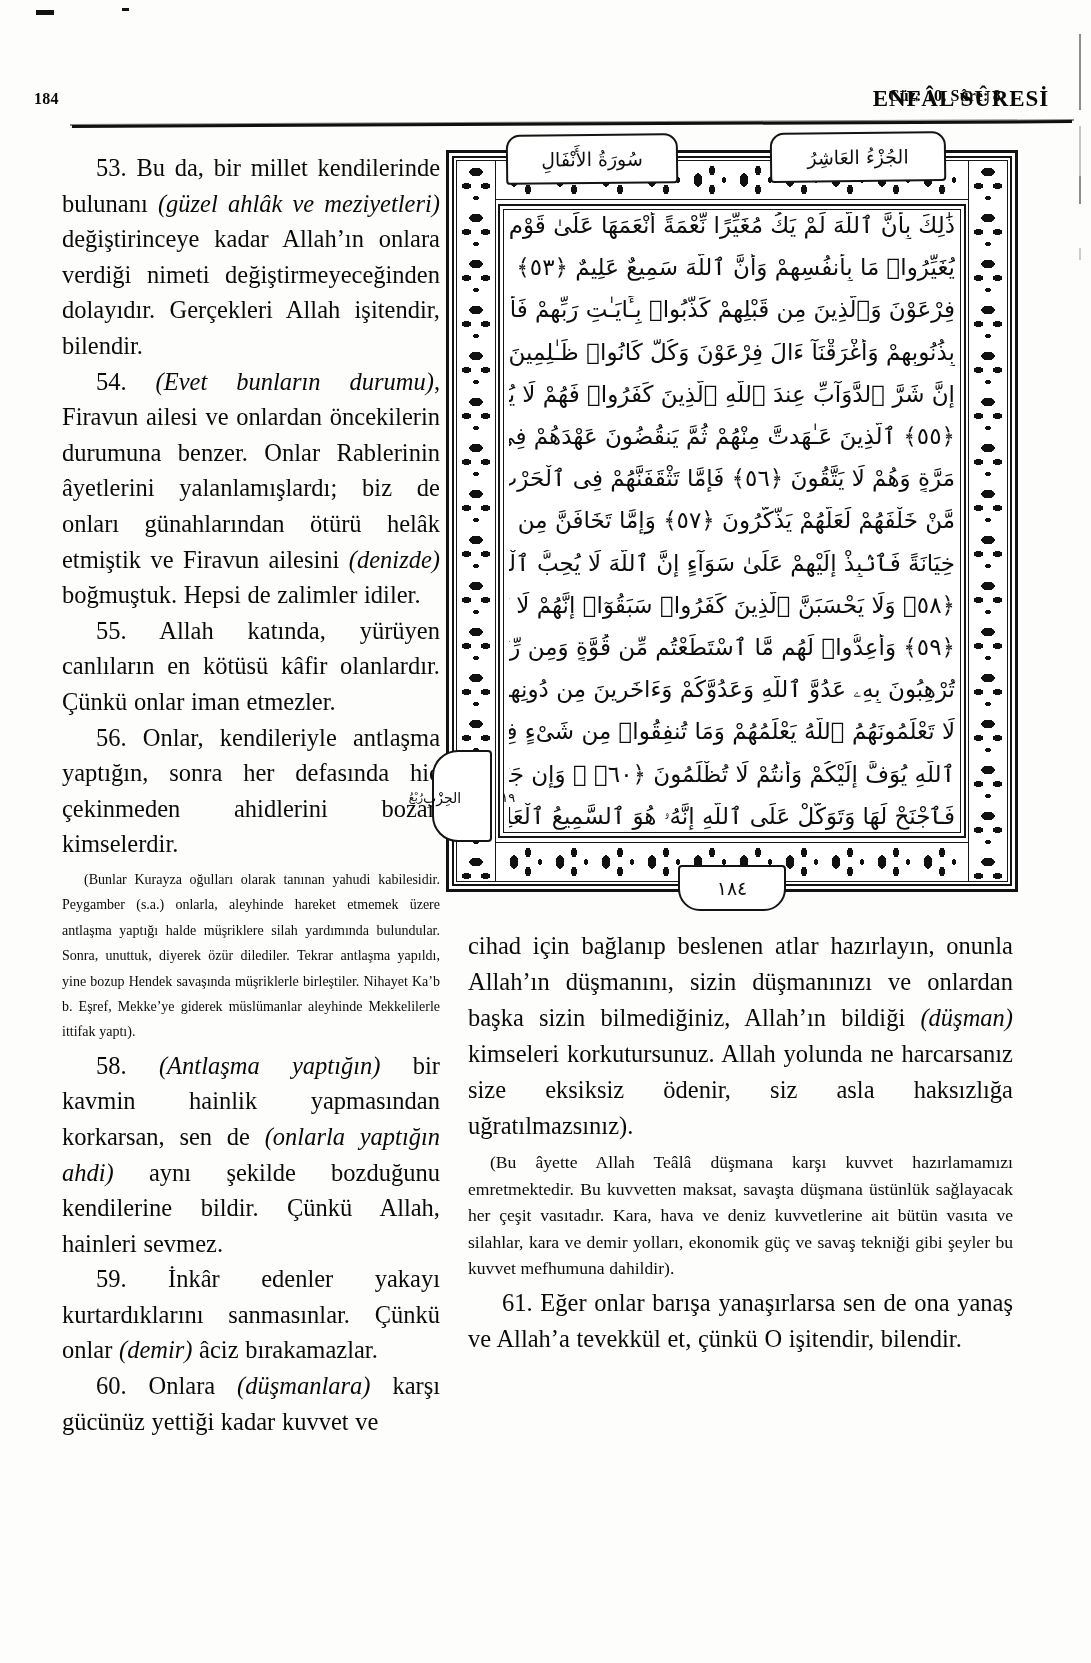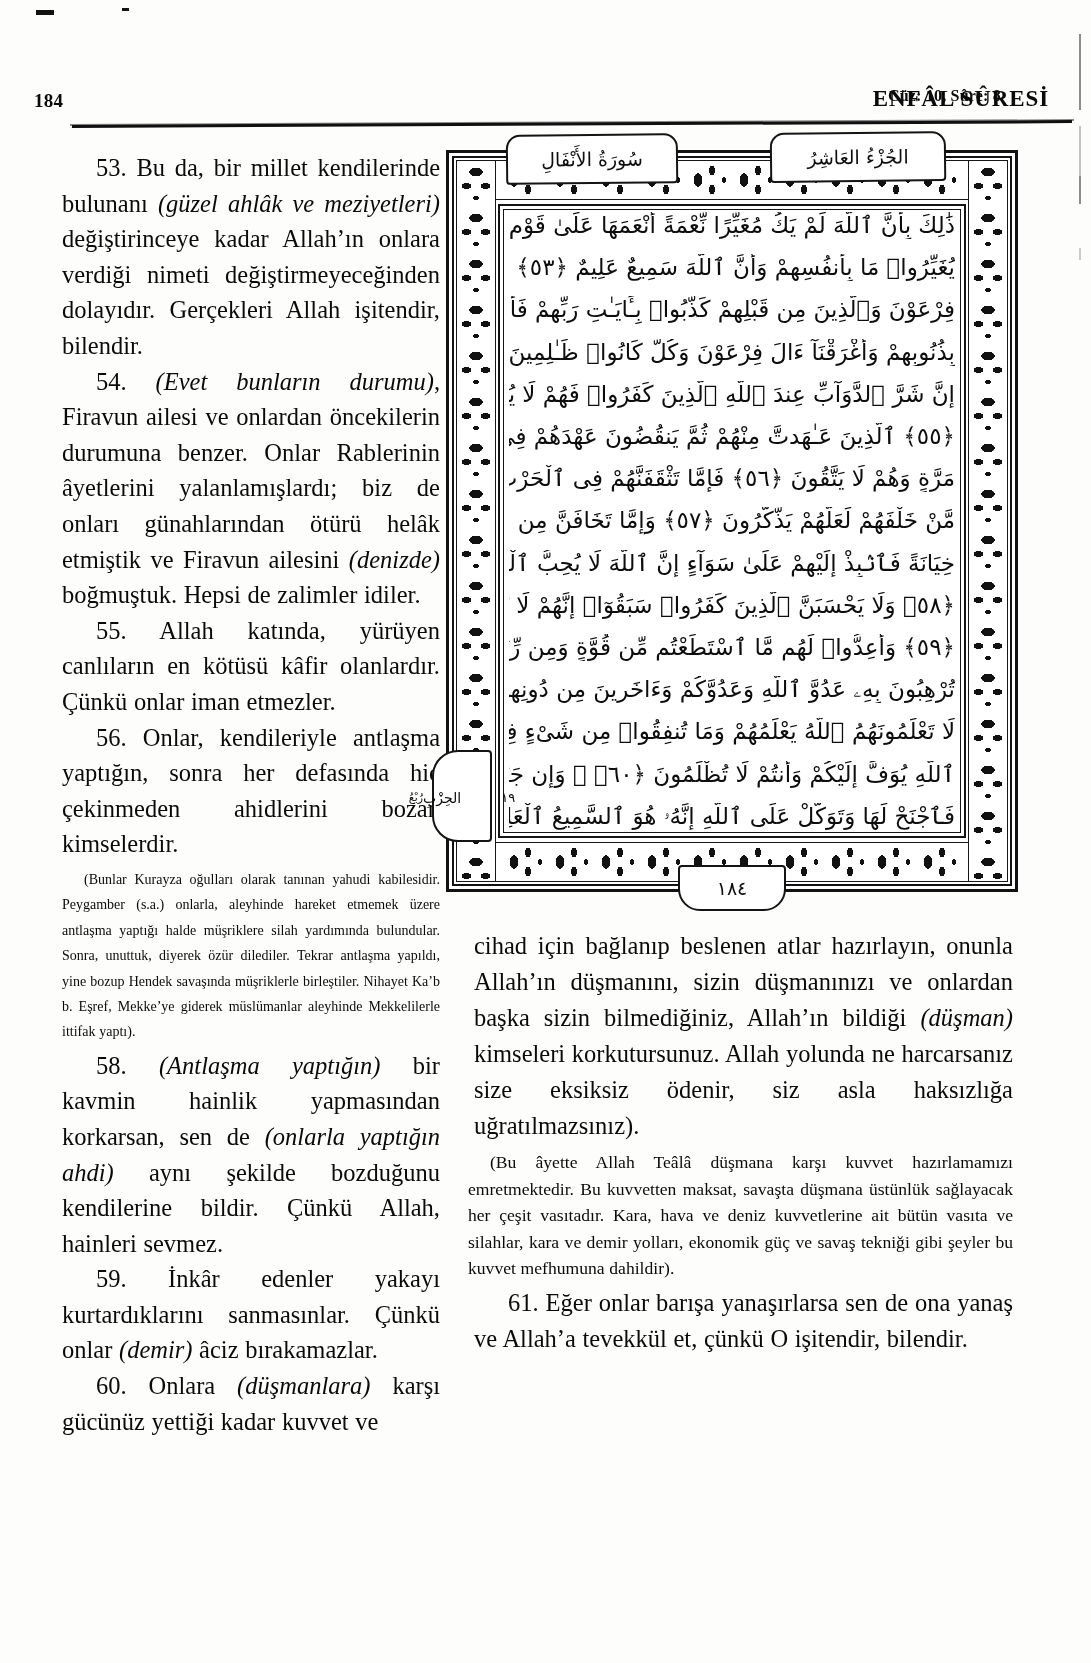--- a/index.html
+++ b/index.html
@@ -35,21 +35,21 @@
     position: absolute;
     left: 34px;
     top: 84px;
     width: 1015px;
     height: 46px;
   }
   .rh-folio {
     position: absolute;
     left: 0px;
     top: 6px;
-    font-size: 19px;
+    font-size: 16px;
     font-weight: 700;
     letter-spacing: .2px;
   }
   .rh-center {
     position: absolute;
     left: 0;
     top: 2px;
     width: 100%;
     text-align: right;
     font-size: 23px;
@@ -111,21 +111,21 @@
     margin: 5px 0 3px 0;
     font-size: 14px;
     line-height: 25.4px;
     text-align: justify;
     text-indent: 22px;
     word-spacing: .3px;
   }
   .vnum { white-space: nowrap; }
   i.gloss { font-style: italic; }
 
-  #col-right-lower p.body { font-size: 24.5px; line-height: 36px; margin-left: 6px; }
+  #col-right-lower p.body { font-size: 24.5px; line-height: 36px; }
   #col-right-lower p.note { font-size: 17.6px; line-height: 26.5px; }
 
   
   #quran {
     position: absolute;
     left: 446px;
     top: 150px;
     width: 572px;
     height: 742px;
   }

